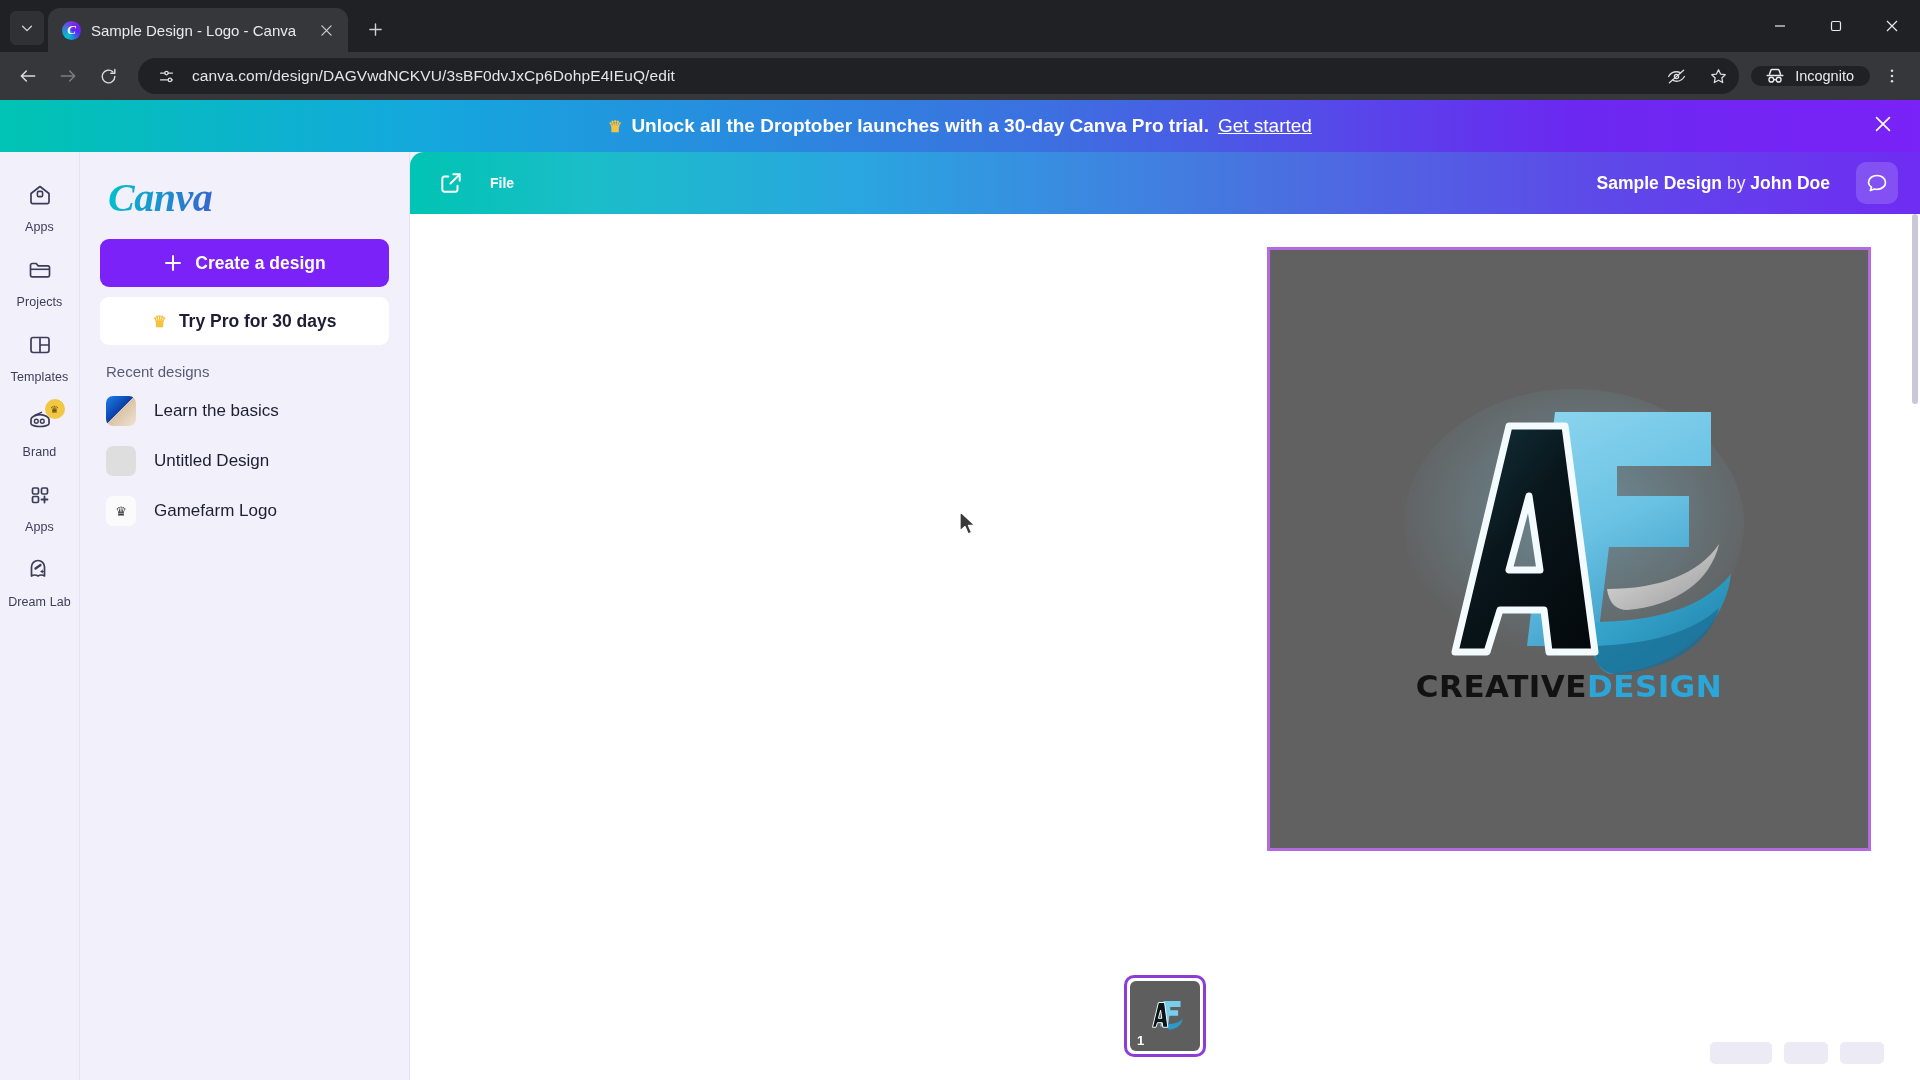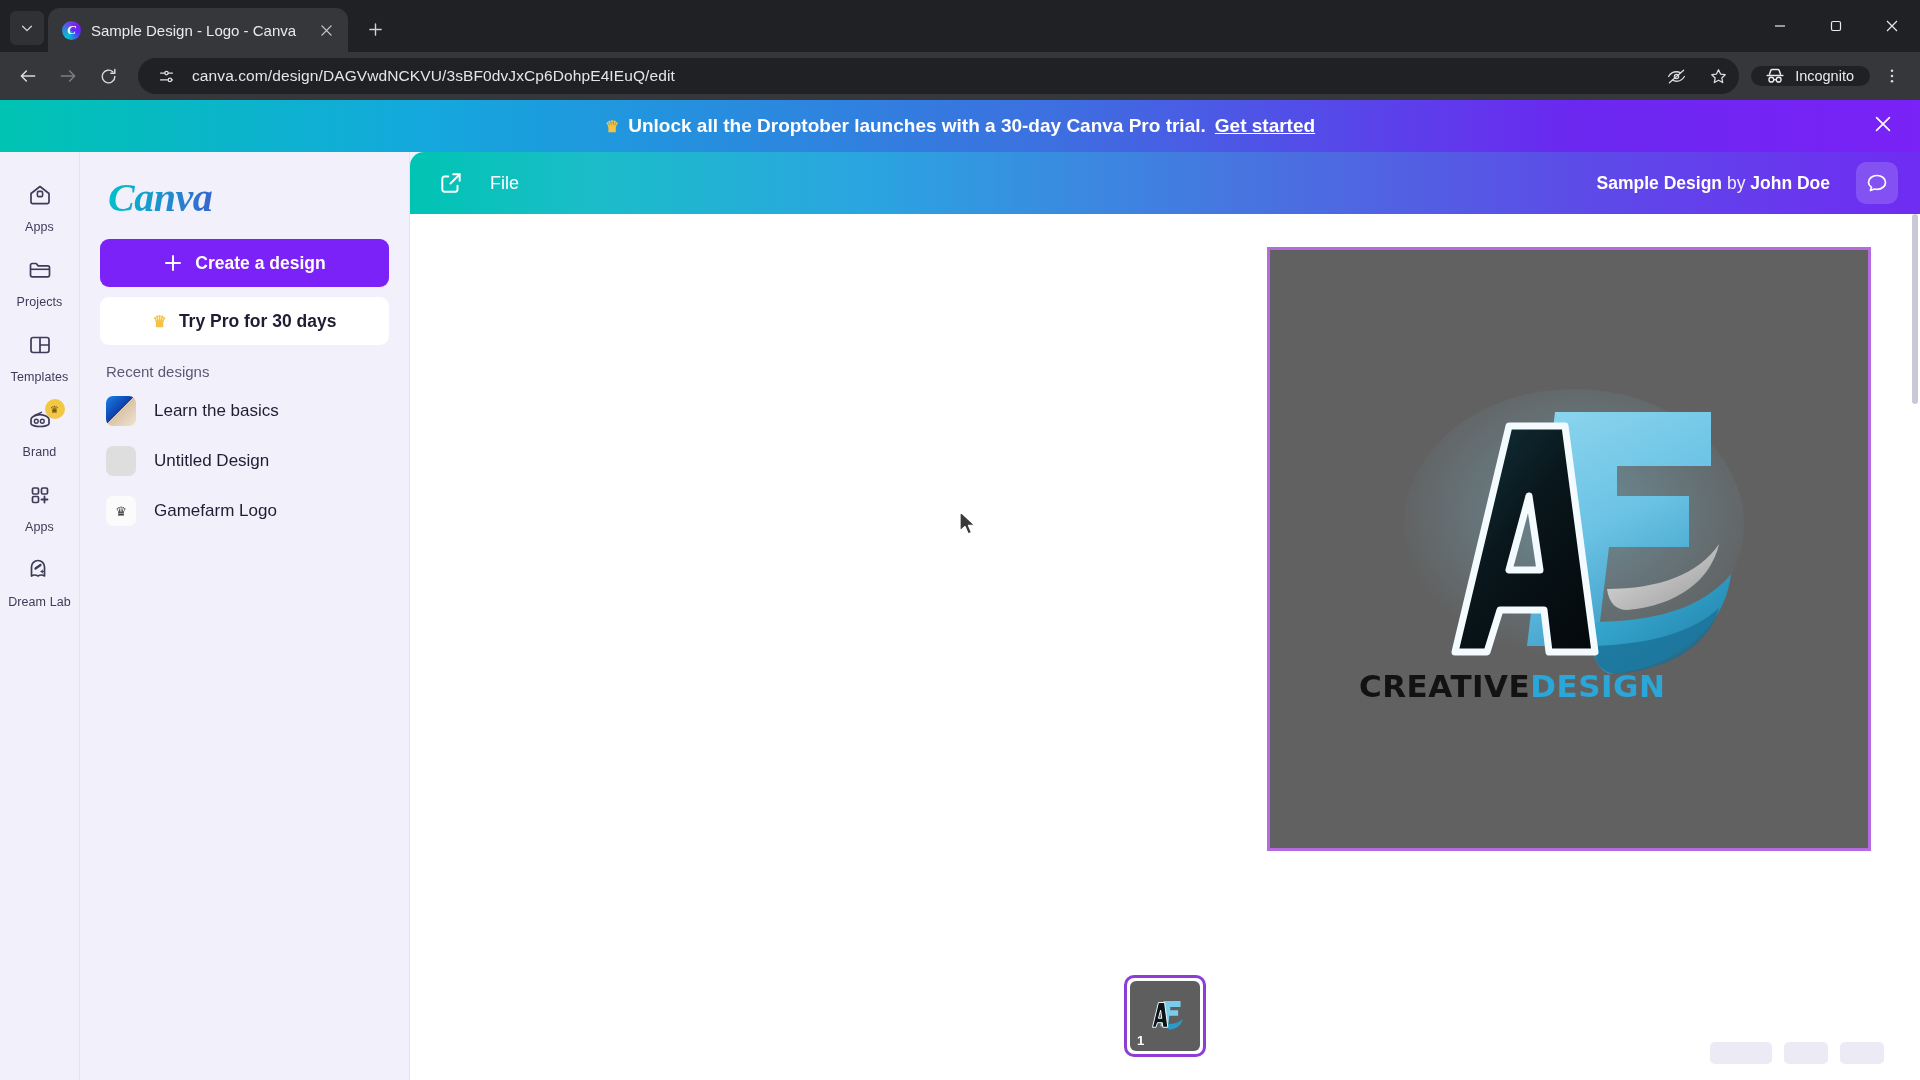--- a/index.html
+++ b/index.html
@@ -81,21 +81,21 @@
 
   
   .page { flex: 1; position: relative; background: #ffffff; overflow: hidden; }
 
   
   .promo {
     height: 52px; background: linear-gradient(90deg,#00c4b3 0%,#14a8dd 22%,#3d6fe0 55%,#6b28f0 82%,#7a22f7 100%);
     display: flex; align-items: center; justify-content: center; position: relative;
   }
   .promo-text { color: #fff; font-size: 19px; font-weight: 600; display: flex; align-items: center; gap: 9px; }
-  .promo-link { color:#fff; text-decoration: underline; font-weight: 700; }
+  .promo-link { color:#fff; text-decoration: underline; font-weight: 400; }
   .promo-close {
     position: absolute; right: 26px; top: 50%; transform: translateY(-50%);
     color: #fff; font-size: 25px; line-height: 1; font-weight: 300;
   }
   .crown { font-size: 16px; color: #f5c242; }
 
   .body-row { display: flex; height: calc(100% - 52px); background: #f2f1fb; }
 
   
   .rail {
@@ -151,42 +151,42 @@
   
   .editor {
     flex: 1; background: #ffffff; display: flex; flex-direction: column;
     border-radius: 14px 0 0 0; overflow: hidden; position: relative; min-width: 0;
   }
   .ed-top {
     height: 62px; flex: 0 0 62px;
     background: linear-gradient(90deg,#00c4b3 0%,#1bbdc9 12%,#2aa5e0 30%,#4a6fe0 58%,#5d4ae8 78%,#6f2cf2 100%);
     display: flex; align-items: center; padding: 0 22px 0 28px; gap: 26px;
   }
-  .ed-file { color: #fff; font-size: 18px; font-weight: 400; }
+  .ed-file { color: #fff; font-size: 14px; font-weight: 700; }
   .ed-right { margin-left: auto; display: flex; align-items: center; gap: 26px; }
   .ed-title { color: #fff; font-size: 17.5px; }
   .ed-title b { font-weight: 700; }
   .ed-title span.by { font-weight: 400; opacity: .92; }
   .comment-btn {
     width: 42px; height: 42px; border-radius: 10px; background: rgba(255,255,255,.16);
     display: flex; align-items: center; justify-content: center; color: #fff;
   }
 
   .canvas-area { flex: 1; background: #fff; position: relative; overflow: hidden; }
 
   .design {
     position: absolute; left: 857px; top: 33px; width: 604px; height: 604px;
     background: #616161; border: 3px solid #b56ae0;
     display: flex; align-items: center; justify-content: center;
   }
   .logo-wrap { position: relative; width: 420px; height: 330px; }
 
   .logo-svg { position: absolute; inset: 0; }
   .creative-text {
-    position: absolute; left: 0; right: 0; bottom: 10px; text-align: left;
+    position: absolute; left: 0; right: 0; bottom: 10px; text-align: center;
     font-family: "DejaVu Sans", sans-serif; font-weight: 700; font-size: 31px;
     letter-spacing: .5px; white-space: nowrap;
   }
   .ct-a { color: #121212; }
   .ct-b { color: #2aa7d8; }
 
   .cursor {
     position: absolute; left: 548px; top: 296px; width: 0; height: 0;
     pointer-events: none; z-index: 40;
   }

